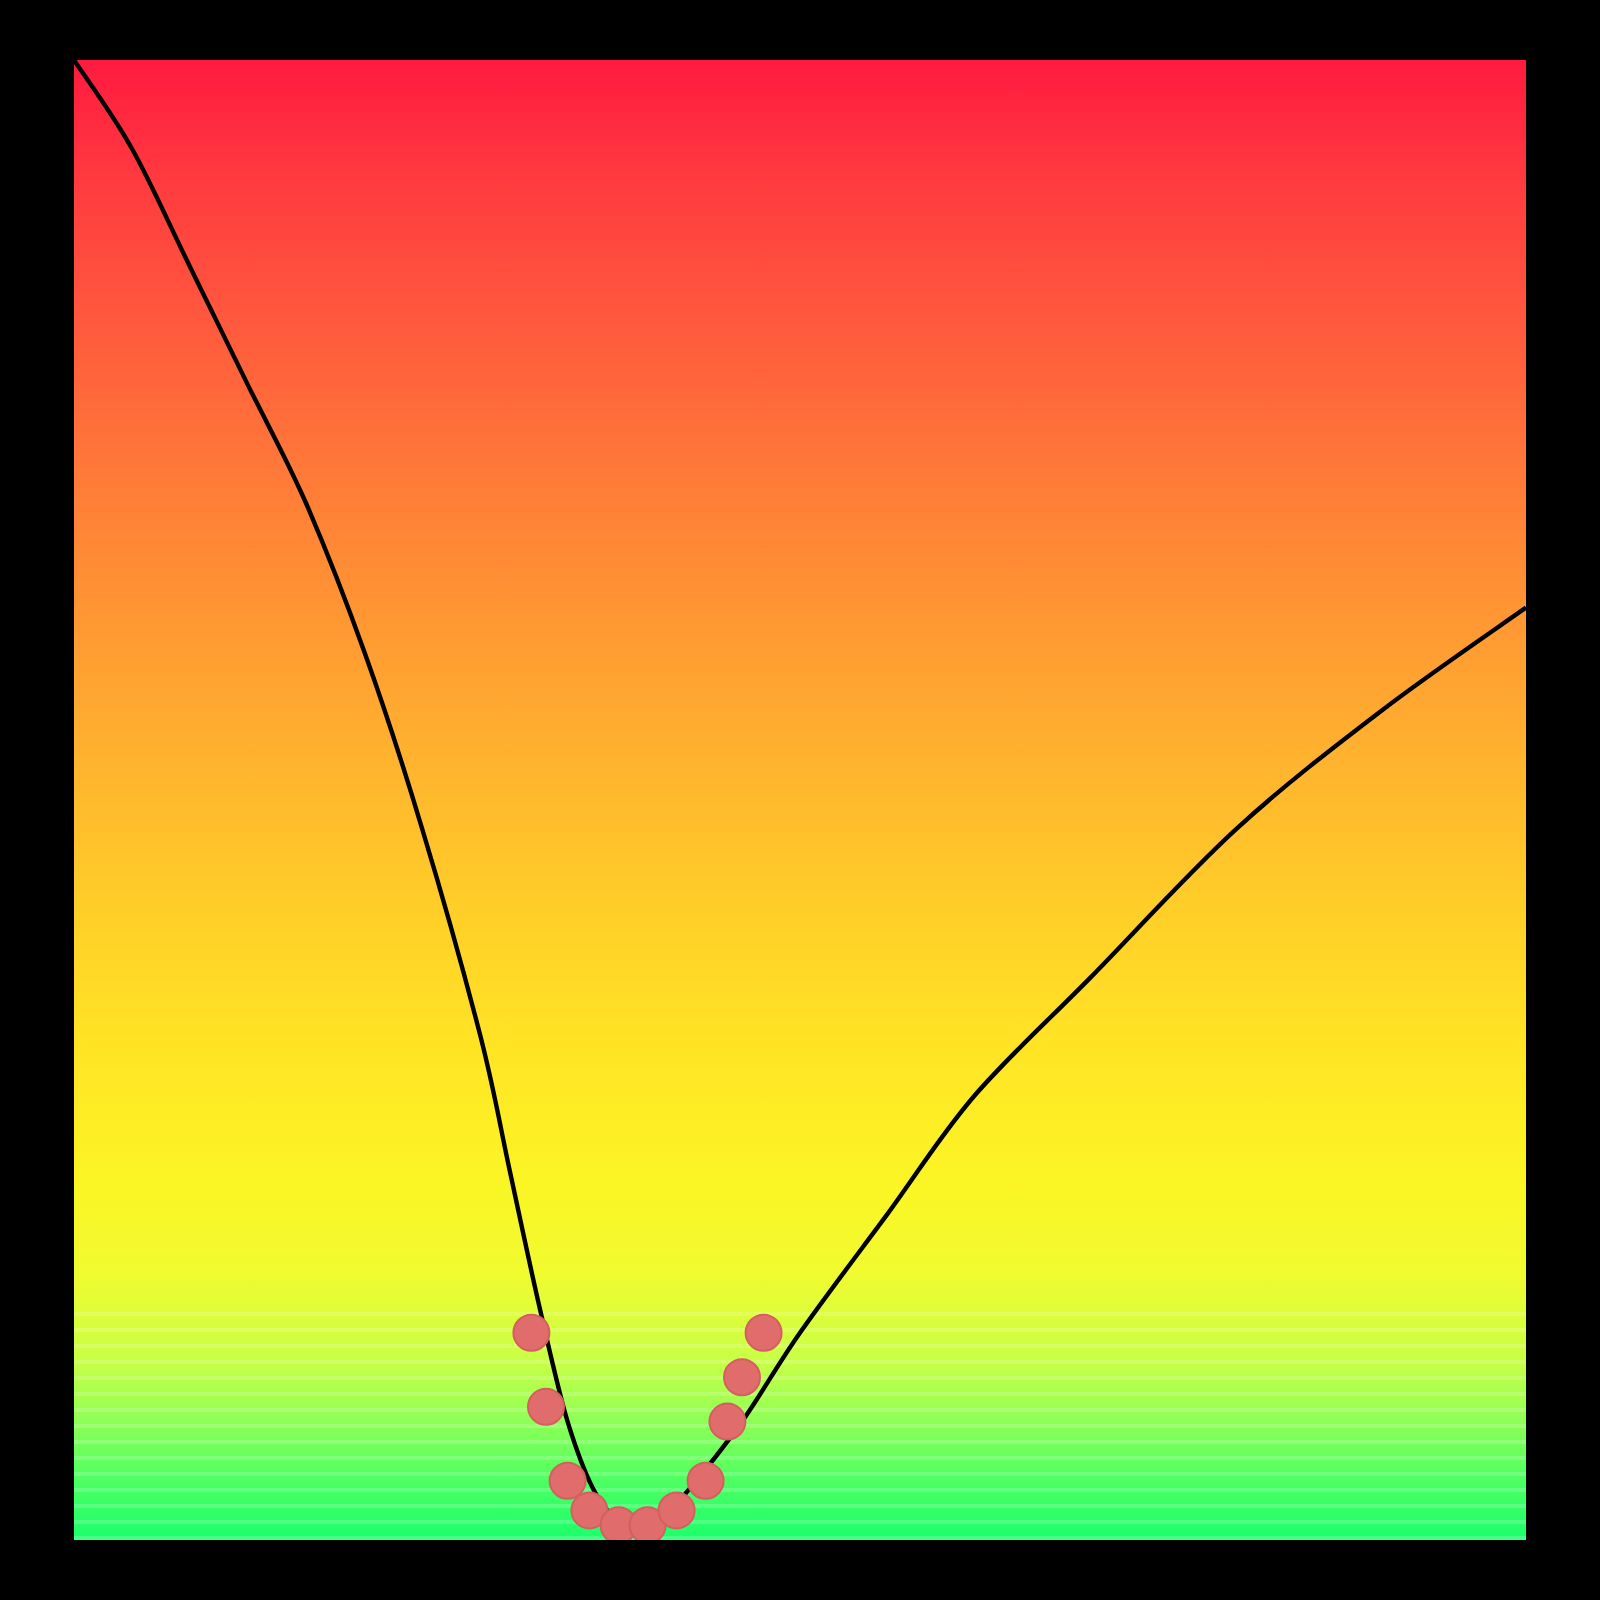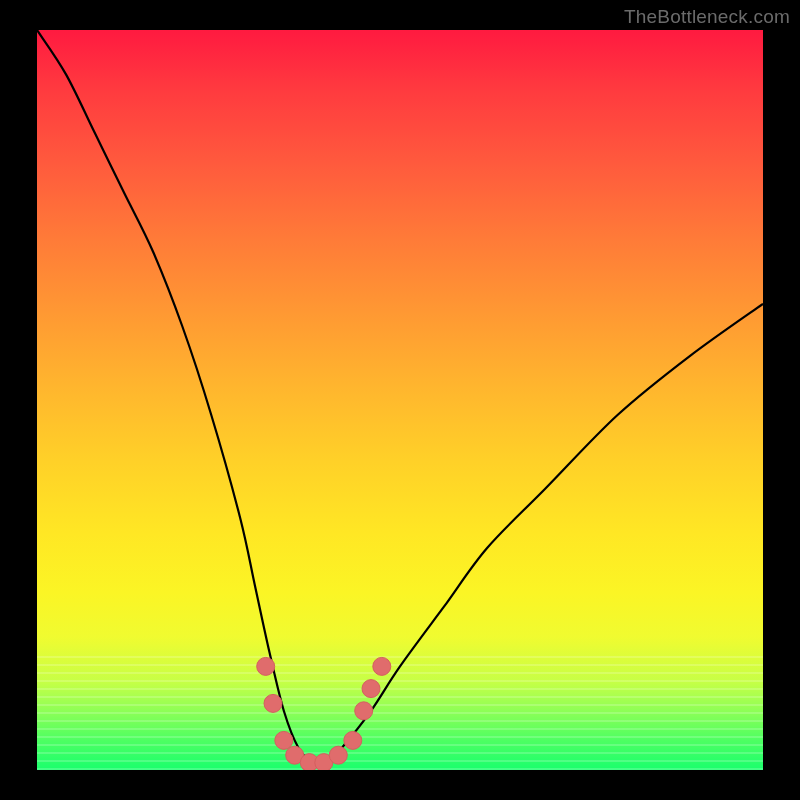--- a/index.html
+++ b/index.html
@@ -92,14 +92,13 @@
         <circle cx="272.3" cy="732.6" r="9" fill="#e06c6c" stroke="#d45f5f" stroke-width="1"></circle>
         <circle cx="286.8" cy="732.6" r="9" fill="#e06c6c" stroke="#d45f5f" stroke-width="1"></circle>
         <circle cx="301.3" cy="725.2" r="9" fill="#e06c6c" stroke="#d45f5f" stroke-width="1"></circle>
         <circle cx="315.8" cy="710.4" r="9" fill="#e06c6c" stroke="#d45f5f" stroke-width="1"></circle>
         <circle cx="326.7" cy="680.8" r="9" fill="#e06c6c" stroke="#d45f5f" stroke-width="1"></circle>
         <circle cx="334.0" cy="658.6" r="9" fill="#e06c6c" stroke="#d45f5f" stroke-width="1"></circle>
         <circle cx="344.8" cy="636.4" r="9" fill="#e06c6c" stroke="#d45f5f" stroke-width="1"></circle>
       </g>
   </svg>
 
-  <div class="watermark">TheBottleneck.com</div>
 </div>
 
 </body></html>

